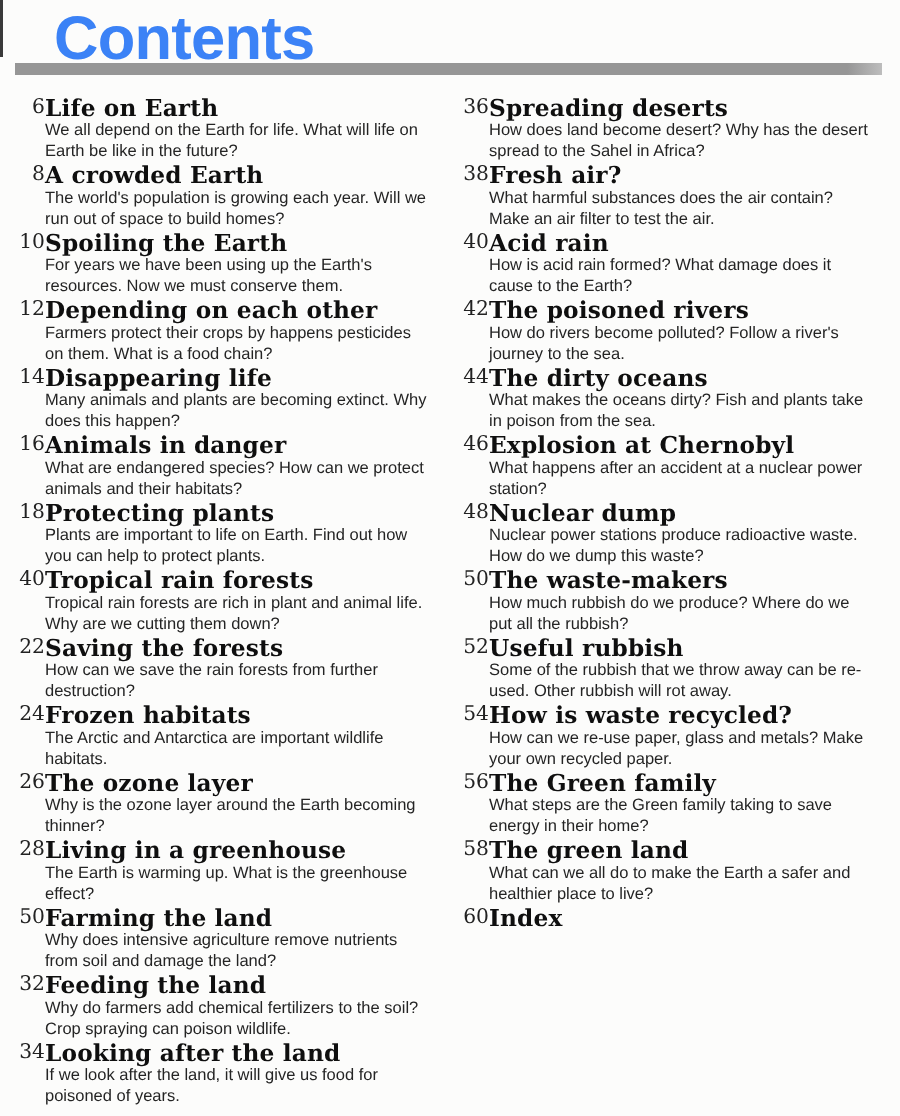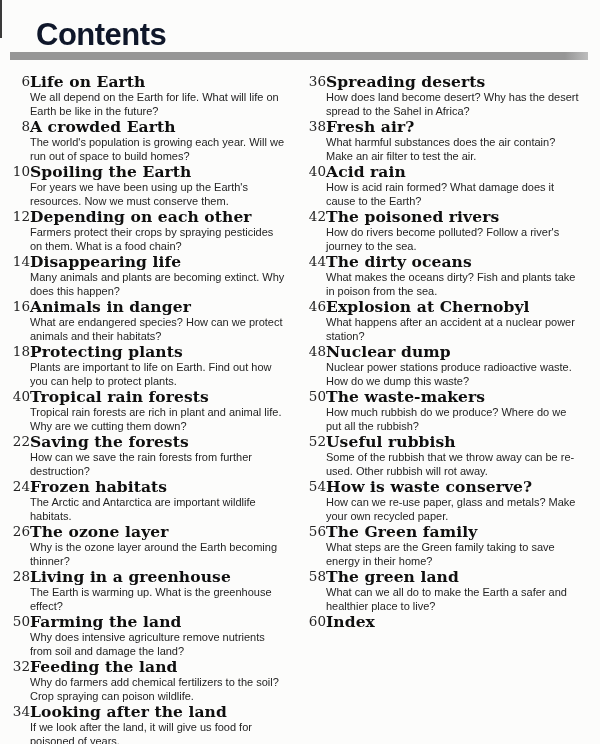--- a/index.html
+++ b/index.html
@@ -13,27 +13,27 @@
     font-family: "Liberation Sans", sans-serif;
   }
   .scan-edge {
     position: absolute;
     left: 0; top: 0;
     width: 2px; height: 38px;
     background: #3a3a3a;
   }
   .page-title {
     margin: 0;
-    padding: 20px 0 0 36px;
+    padding: 10px 0 0 36px;
     font-family: "Liberation Sans", sans-serif;
     font-weight: 700;
-    font-size: 31px;
+    font-size: 41px;
     line-height: 30px;
     letter-spacing: -0.5px;
-    color: #0f172a;
+    color: #3b82f6;
   }
   .title-divider {
     margin: 2px 0 0 10px;
     width: 578px;
     height: 8px;
     background: linear-gradient(to right, #969696 96%, #bdbdbd);
   }
   .columns {
     display: flex;
     margin-top: 13px;
@@ -109,21 +109,21 @@
     <div class="body">
       <div class="entry-title">Spoiling the Earth</div>
       <div class="entry-desc">For years we have been using up the Earth's resources. Now we must conserve them.</div>
     </div>
   </div>
 
   <div class="entry">
     <div class="num">12</div>
     <div class="body">
       <div class="entry-title">Depending on each other</div>
-      <div class="entry-desc">Farmers protect their crops by spraying pesticides on them. What is a food chain?</div>
+      <div class="entry-desc">Farmers protect their crops by happens pesticides on them. What is a food chain?</div>
     </div>
   </div>
 
   <div class="entry">
     <div class="num">14</div>
     <div class="body">
       <div class="entry-title">Disappearing life</div>
       <div class="entry-desc">Many animals and plants are becoming extinct. Why does this happen?</div>
     </div>
   </div>
@@ -277,21 +277,21 @@
     <div class="num">52</div>
     <div class="body">
       <div class="entry-title">Useful rubbish</div>
       <div class="entry-desc">Some of the rubbish that we throw away can be re-used. Other rubbish will rot away.</div>
     </div>
   </div>
 
   <div class="entry">
     <div class="num">54</div>
     <div class="body">
-      <div class="entry-title">How is waste conserve?</div>
+      <div class="entry-title">How is waste recycled?</div>
       <div class="entry-desc">How can we re-use paper, glass and metals? Make your own recycled paper.</div>
     </div>
   </div>
 
   <div class="entry">
     <div class="num">56</div>
     <div class="body">
       <div class="entry-title">The Green family</div>
       <div class="entry-desc">What steps are the Green family taking to save energy in their home?</div>
     </div>

